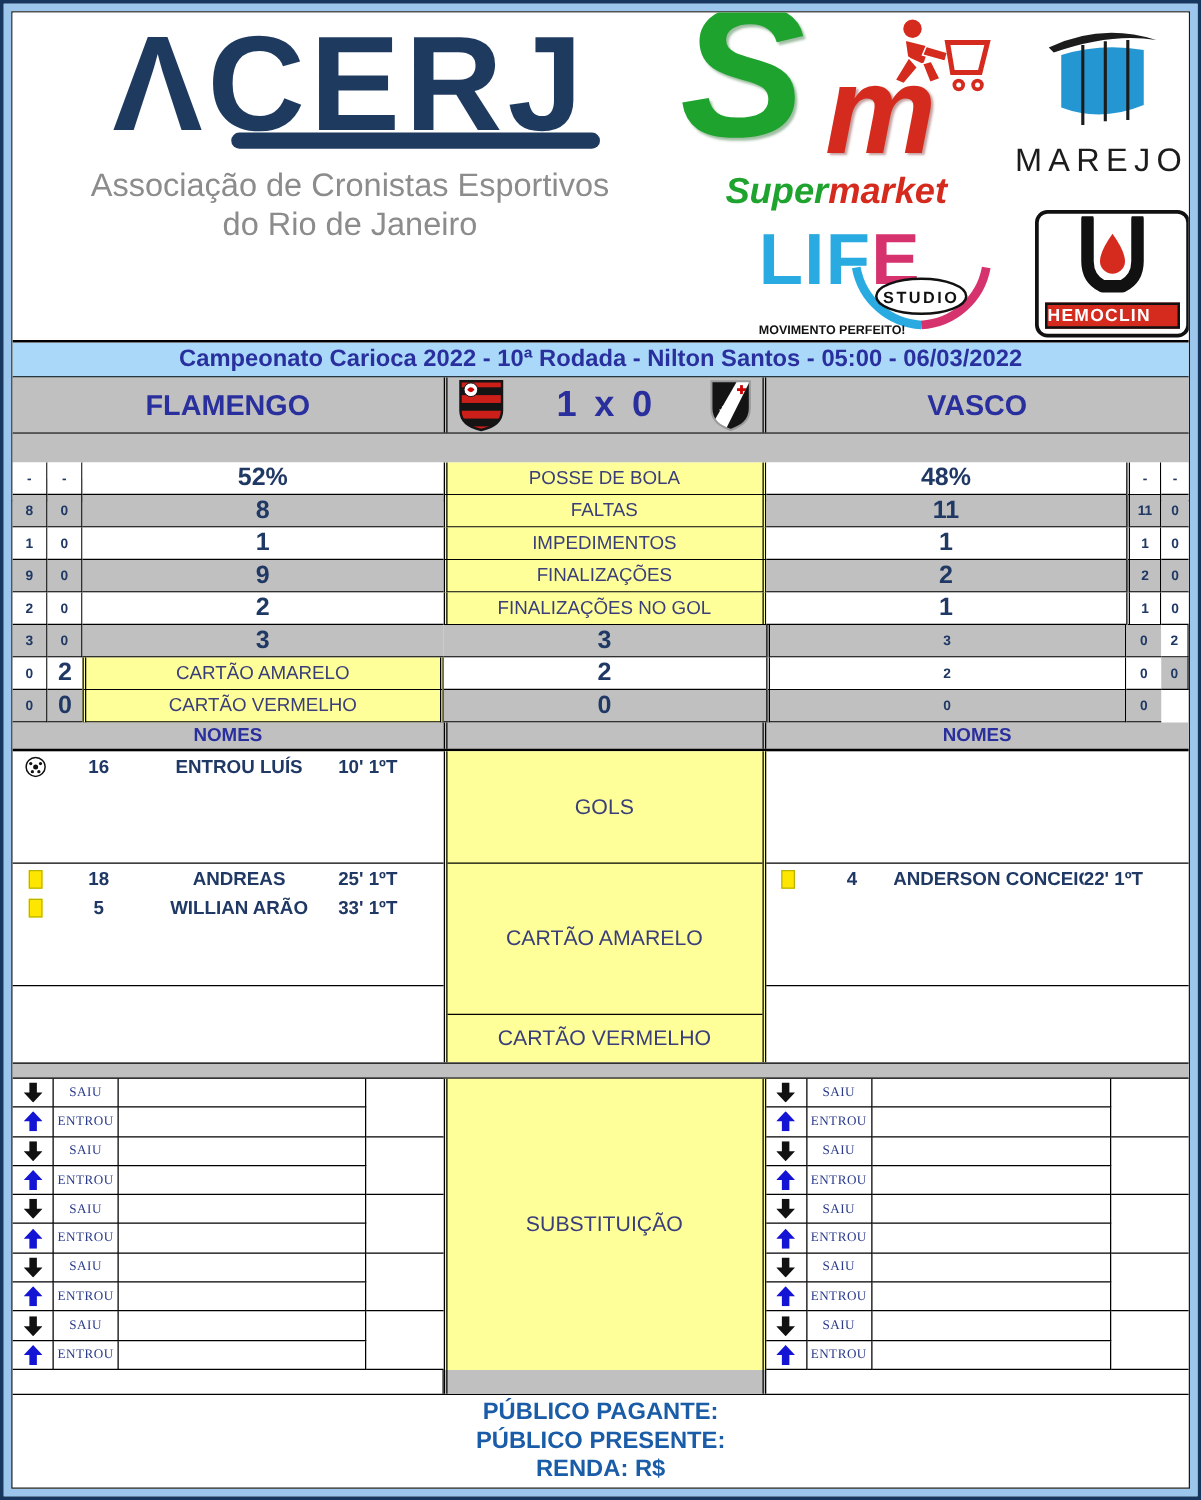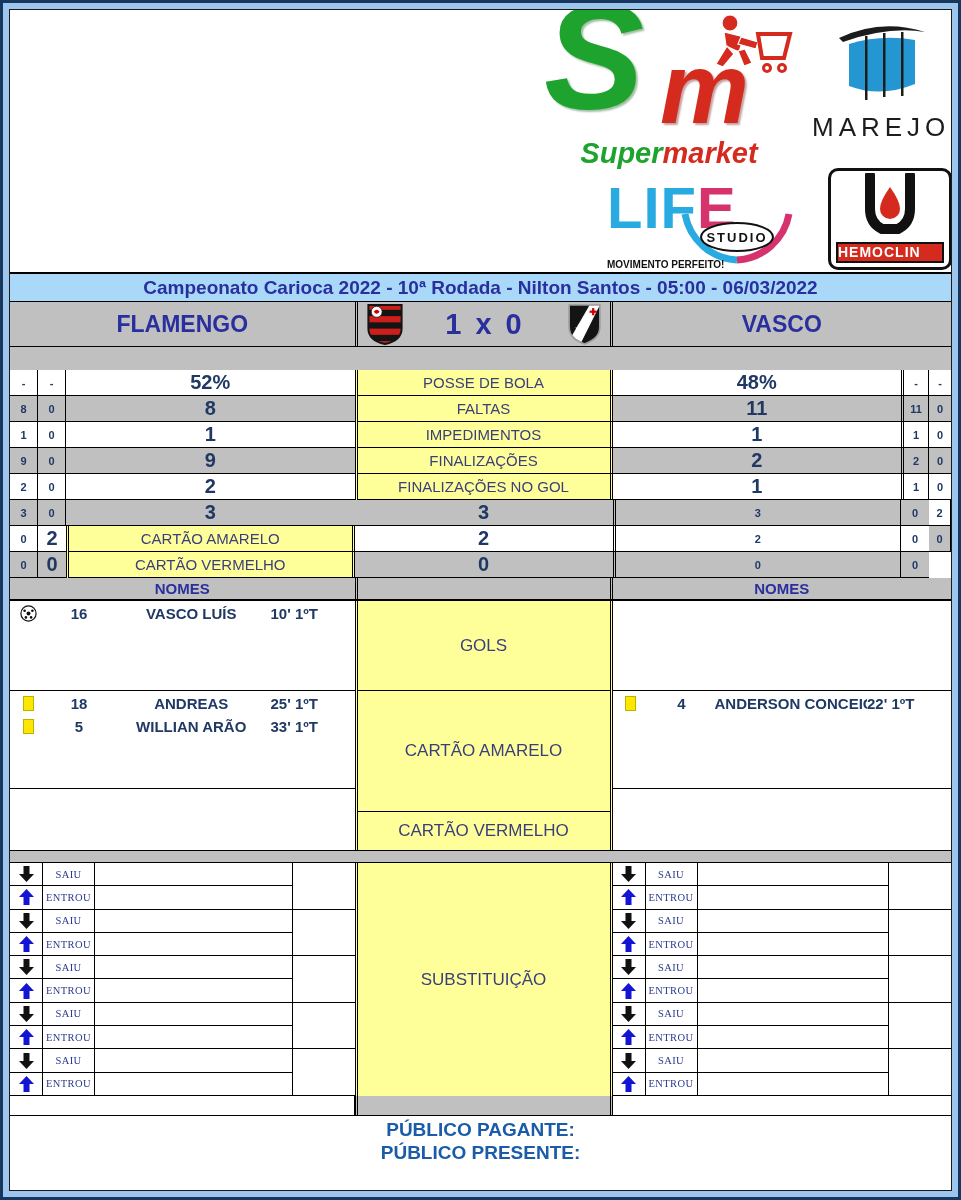--- a/index.html
+++ b/index.html
@@ -124,20 +124,28 @@
 </style>
 </head>
 <body>
 
 <div class="sheet">
  <div class="band">
   <div class="content">
 
     <section class="logos">
 
+      <div class="acerj">
+        <div class="acerj-word">ΛCERJ</div>
+        <div class="acerj-swoosh"></div>
+        <div class="acerj-sub">
+          <div>Associação de Cronistas Esportivos</div>
+          <div>do Rio de Janeiro</div>
+        </div>
+      </div>
 
       <div class="sm-logo">
         <div class="sm-s">S</div>
         <div class="sm-m">m</div>
         <svg class="sm-runner" width="120" height="70" viewBox="0 0 120 70">
           <g fill="#d52b1e" stroke="#fff" stroke-width="1.2">
             <circle cx="52" cy="11" r="8"></circle>
             <path d="M46 20 L66 25 L61 40 L48 34 Z"></path>
             <path d="M49 34 L38 52 L45 55 L56 42 Z"></path>
             <path d="M60 39 L66 54 L74 51 L67 37 Z"></path>
@@ -315,21 +323,21 @@
                   <svg width="17" height="17" viewBox="0 0 17 17">
     <circle cx="8.5" cy="8.5" r="7.6" fill="#fff" stroke="#111" stroke-width="1.2"></circle>
     <circle cx="8.5" cy="8.5" r="2" fill="#111"></circle>
     <circle cx="4.6" cy="5.8" r="1.3" fill="#111"></circle>
                     <circle cx="12.4" cy="5.8" r="1.3" fill="#111"></circle>
     <circle cx="5.9" cy="12.4" r="1.3" fill="#111"></circle>
                     <circle cx="11.1" cy="12.4" r="1.3" fill="#111"></circle>
   </svg>
                 </div>
                 <div class="num">16</div>
-                <div class="nm">VASCO LUÍS</div>
+                <div class="nm">ENTROU LUÍS</div>
                 <div class="tm">10' 1ºT</div>
               </div>
             </div>
         <div class="ev-cell h98 bb" id="ev-yc-home">
               <div class="entry">
                 <div class="ic">
                   <span class="card-icon"></span>
                 </div>
                 <div class="num">18</div>
                 <div class="nm">ANDREAS</div>
@@ -529,17 +537,18 @@
 
     <div class="bottomrow">
       <div class="br"></div>
       <div class="mid dbl"></div>
       <div></div>
     </div>
 
     <div class="footer">
       <div>PÚBLICO PAGANTE:</div>
       <div>PÚBLICO PRESENTE:</div>
+      <div>RENDA: R$</div>
     </div>
 
   </div>
  </div>
 </div>
 
 </body></html>

